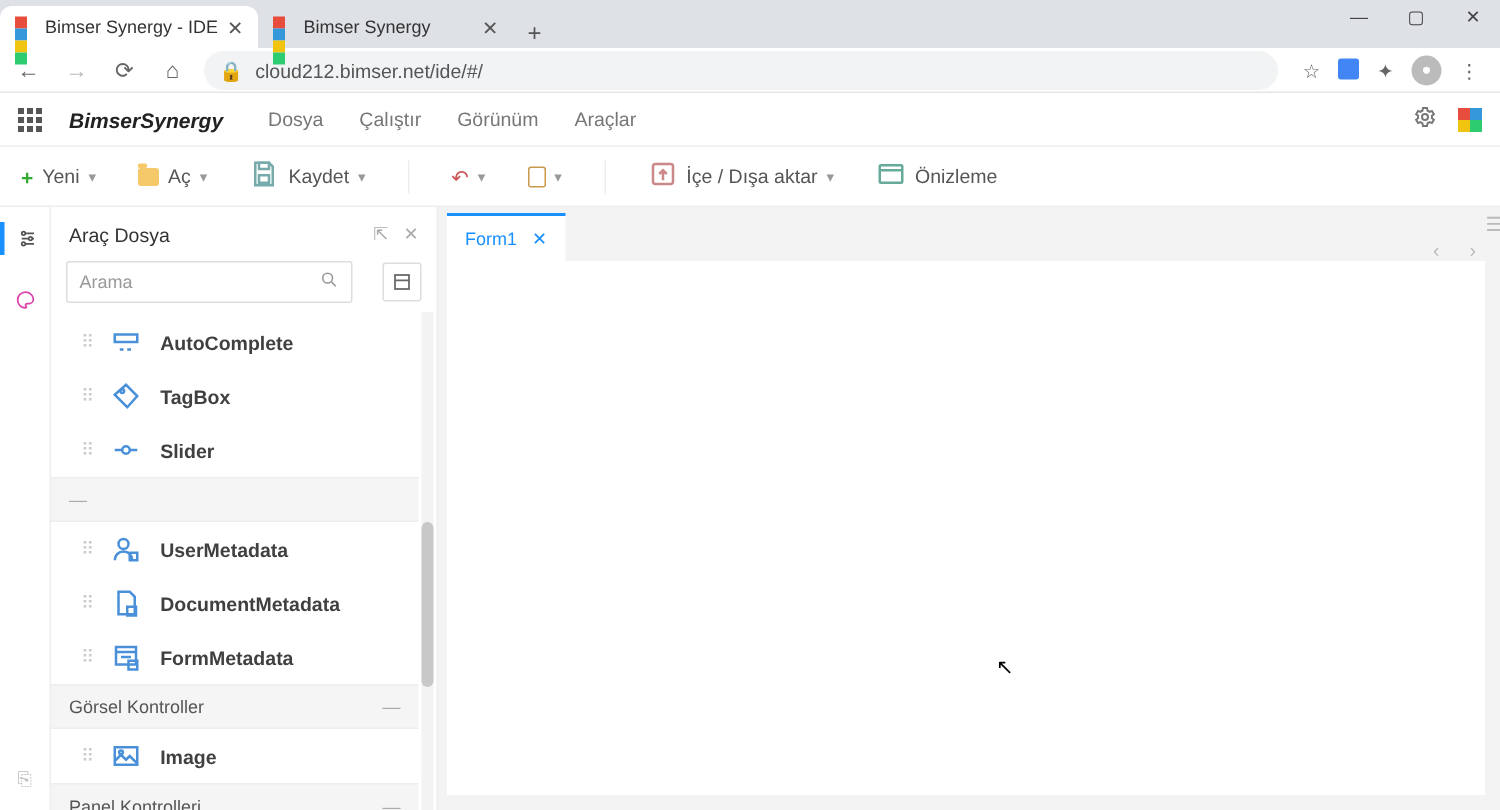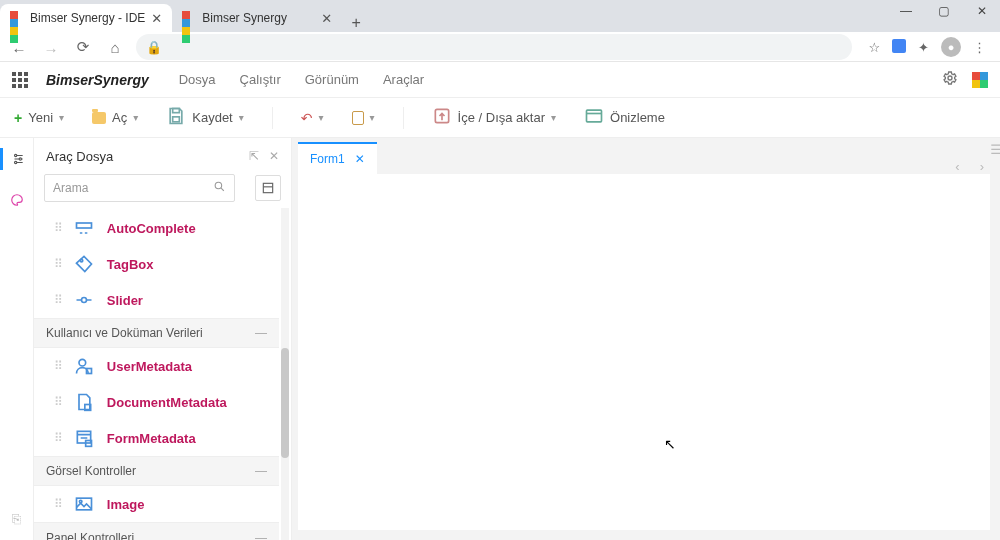--- a/index.html
+++ b/index.html
@@ -60,21 +60,21 @@
   .sidebar-head .hicons{ display:flex; gap:10px; color:#aaa; font-size:12px;}
   .search-row{ display:flex; gap:20px; padding:0 10px 6px; align-items:center;}
   .search-box{ flex:1; display:flex; align-items:center; border:1px solid #ddd; border-radius:2px; height:28px; padding:0 8px; color:#999; font-size:12px; justify-content:space-between;}
   .expand-btn{ width:26px;height:26px; border:1px solid #ddd; border-radius:2px; display:flex;align-items:center;justify-content:center; color:#666;}
 
   .scroll-area{ flex:1; overflow:hidden; position:relative;}
   .tool-list{ position:absolute; left:0; right:12px; top:-18px;}
   .tool-item{ height:36px; display:flex; align-items:center; gap:12px; padding:0 12px 0 20px;}
   .tool-item .grip{ color:#ccc; letter-spacing:-2px; font-size:12px;}
   .tool-item .icon-box{ width:22px; display:flex; justify-content:center; align-items:center;}
-  .tool-item .lbl{ font-size:13px; color:#be185d; font-weight:600;}
+  .tool-item .lbl{ font-size:13px; color:#404040; font-weight:600;}
   .cat-head{ height:30px; display:flex; align-items:center; justify-content:space-between; padding:0 12px; background:#f5f5f5; color:#555; font-size:12px; border-top:1px solid #eee; border-bottom:1px solid #eee;}
   .cat-head .minus{ color:#aaa;}
   .scrollbar{ position:absolute; right:2px; top:0; bottom:0; width:8px; background:#f3f3f3;}
   .scrollbar .thumb{ position:absolute; left:0; right:0; top:140px; height:110px; background:#c8c8c8; border-radius:4px;}
 
   
   .svg16{ width:20px; height:20px;}
 
   .canvas-area{ flex:1; background:#f3f3f3; padding:4px 10px 10px 6px; display:flex; flex-direction:column; position:relative;}
   .tab-row{ height:32px; display:flex; align-items:flex-end;}
@@ -121,20 +121,21 @@
       <span>✕</span>
     </div>
   </div>
   <div class="addr-bar">
     <span class="navbtn">←</span>
     <span class="navbtn disabled">→</span>
     <span class="navbtn">⟳</span>
     <span class="navbtn">⌂</span>
     <div class="addr-box">
       <span>🔒</span>
+      <span>cloud212.bimser.net/ide/#/</span>
     </div>
     <div class="addr-icons">
       <span>☆</span>
       <span><span class="blue-chip"></span></span>
       <span>✦</span>
       <span class="avatar">●</span>
       <span>⋮</span>
     </div>
   </div>
 </div>
@@ -301,21 +302,20 @@
           <span class="icon-box">
             <svg class="svg16" viewBox="0 0 24 24" fill="none" stroke="#4a90d9" stroke-width="2">
                 <path d="M3 12h6m6 0h6"></path>
                 <circle cx="12" cy="12" r="3"></circle>
               </svg>
           </span>
           <span class="lbl">Slider</span>
         </div>
 
         <div class="cat-head">
-          <span>Kullanıcı ve Doküman Verileri</span>
           <span class="minus">—</span>
         </div>
         <div class="tool-item">
           <span class="grip">⠿</span>
           <span class="icon-box">
             <svg class="svg16" viewBox="0 0 24 24" fill="none" stroke="#4a90d9" stroke-width="2">
                 <circle cx="10" cy="8" r="4"></circle>
                 <path d="M3 21c0-4 3-7 7-7s7 3 7 7"></path>
                 <rect x="15" y="15" width="6" height="6"></rect>
               </svg>

